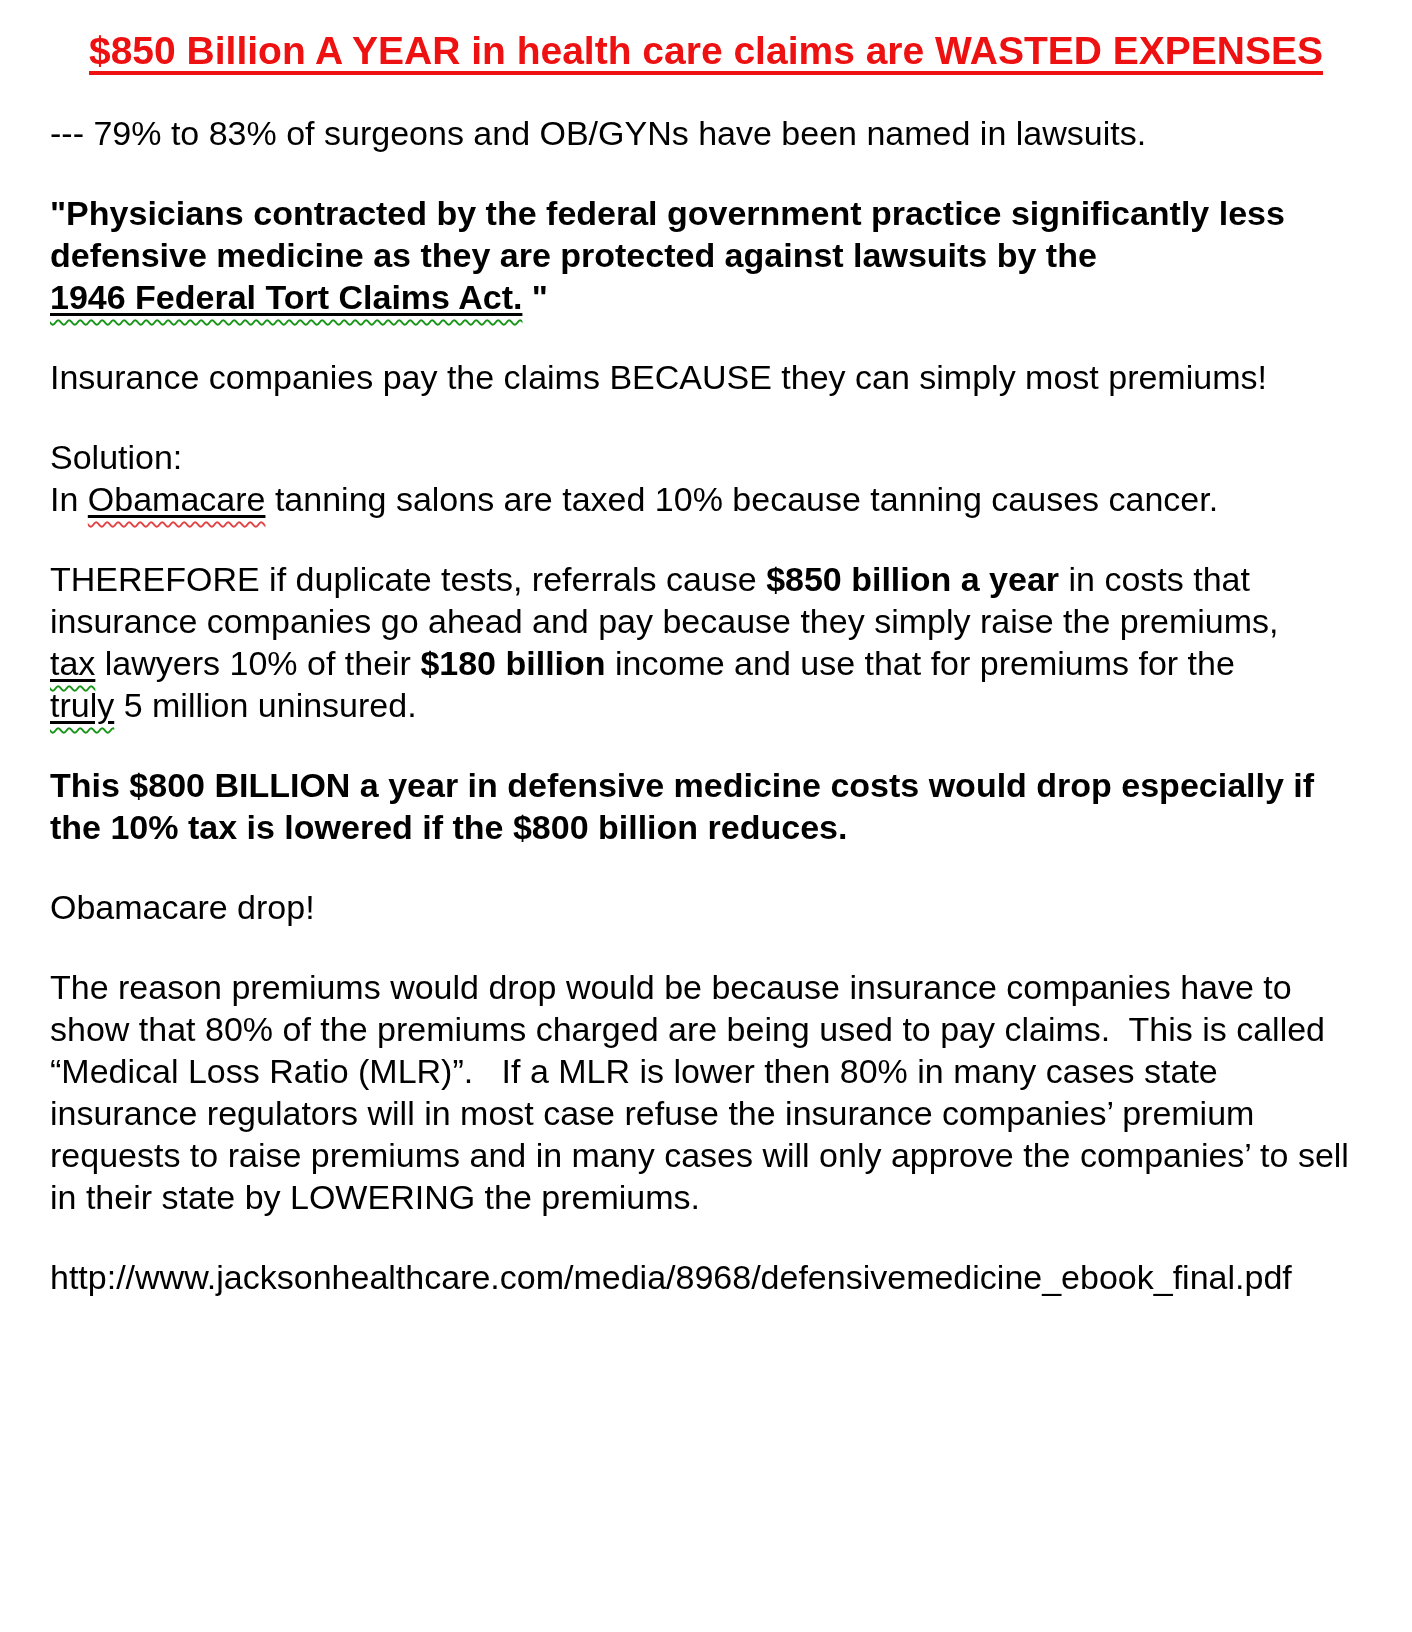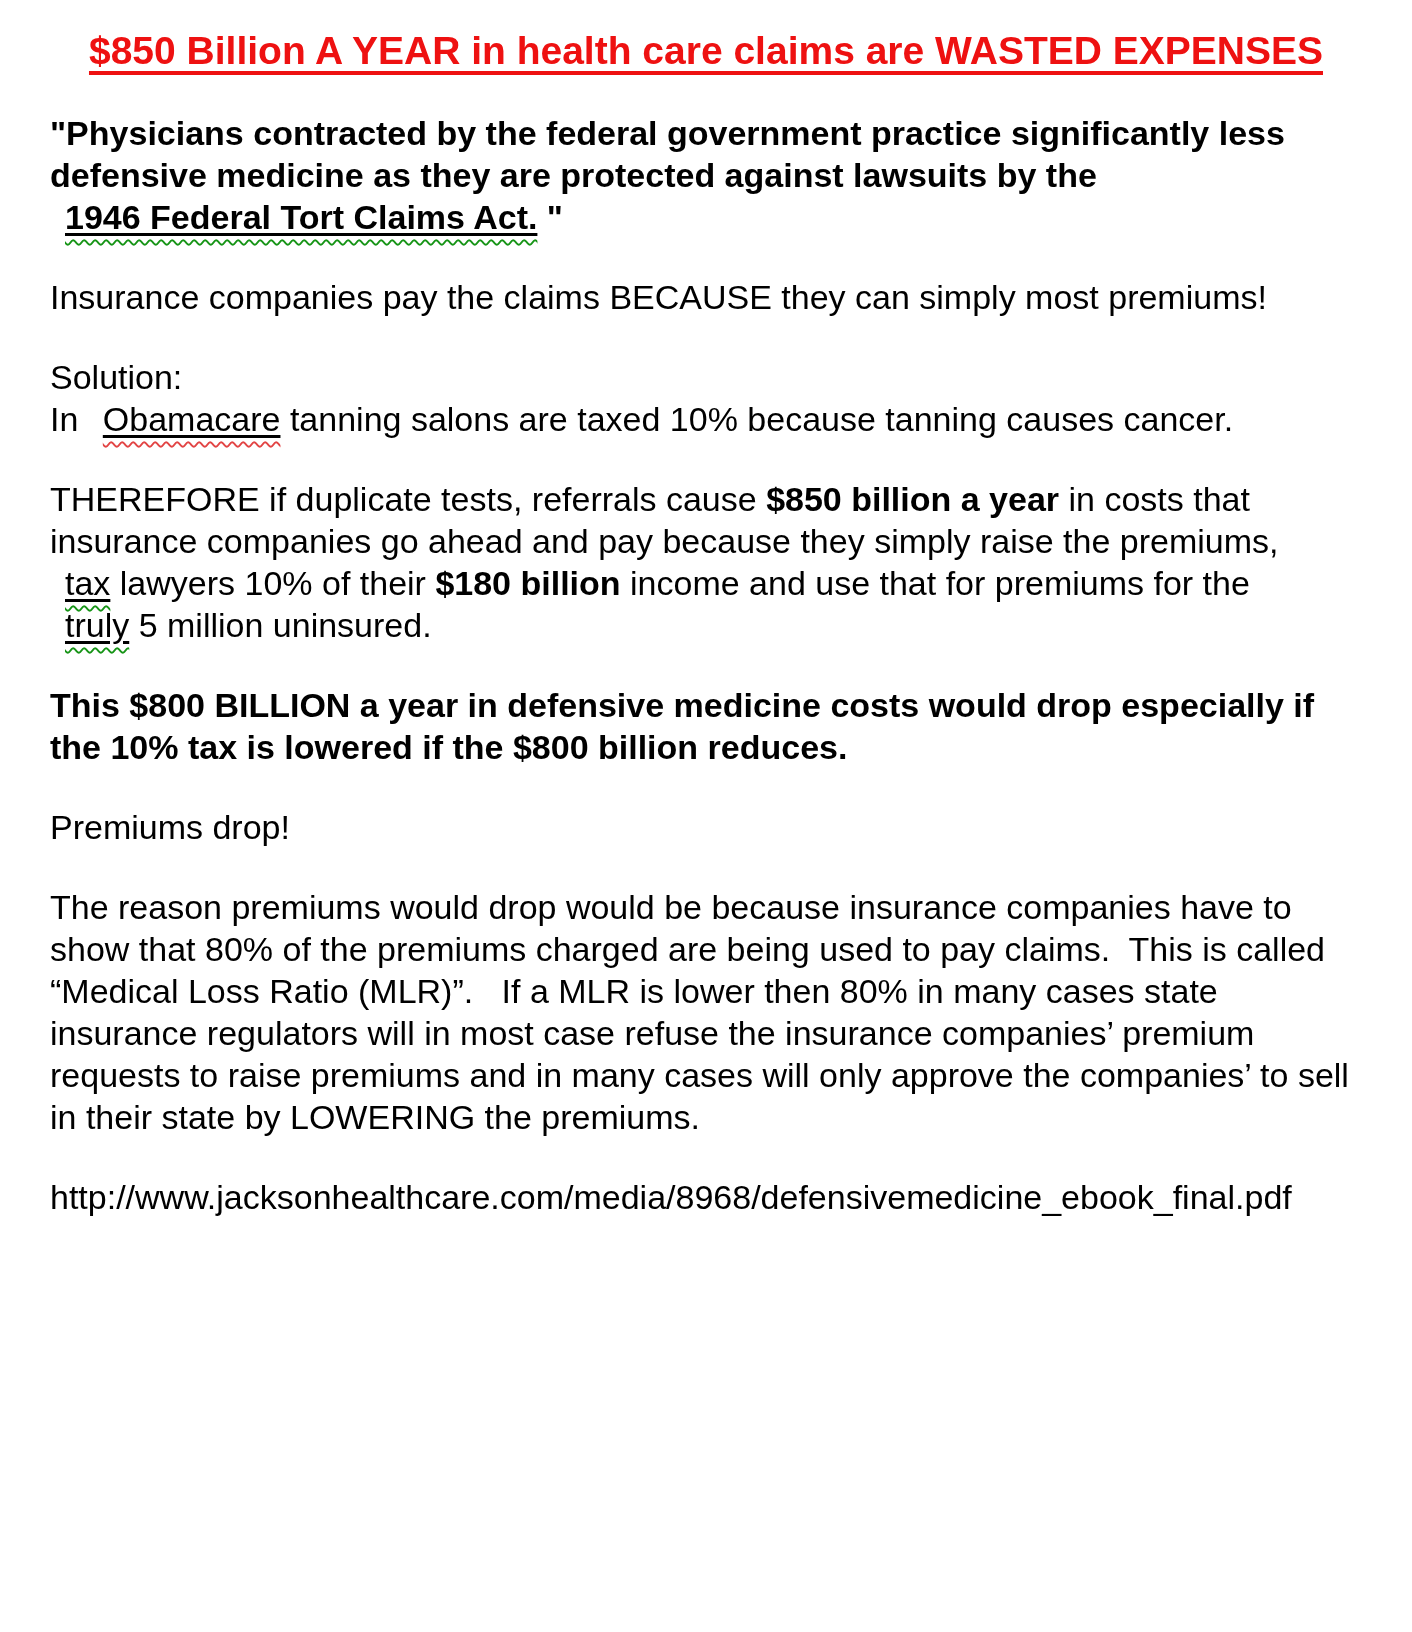--- a/index.html
+++ b/index.html
@@ -44,44 +44,44 @@
     text-decoration: underline;
     text-decoration-thickness: 3px;
     text-underline-offset: 4px;
     text-decoration-color: var(--text);
   }
   .sq {
     text-decoration-line: underline;
     text-decoration-style: wavy;
     text-decoration-thickness: 2px;
     text-underline-offset: 10px;
-    margin-left: 15px;
   }
   .sq-green { text-decoration-color: var(--sq-green); }
   .sq-red   { text-decoration-color: var(--sq-red); }
 </style>
 </head>
 <body>
 
 <div class="page">
   <h1 class="doc-title">$850 Billion A YEAR in health care claims are WASTED EXPENSES</h1>
   <div>
+      <p class="para"><span>--- 79% to 83% of surgeons and OB/GYNs have been named in lawsuits.</span></p>
       <p class="para bold"><span>"Physicians contracted by the federal government practice significantly less
 defensive medicine as they are protected against lawsuits by the
 </span><span class="u"><span class="sq sq-green">1946 Federal Tort Claims Act.</span></span><span> "</span></p>
       <p class="para"><span>Insurance companies pay the claims BECAUSE they can simply most premiums!</span></p>
       <p class="para"><span>Solution:
 In </span><span class="u"><span class="sq sq-red">Obamacare</span></span><span> tanning salons are taxed 10% because tanning causes cancer.</span></p>
       <p class="para"><span>THEREFORE if duplicate tests, referrals cause </span><span class="b">$850 billion a year</span><span> in costs that
 insurance companies go ahead and pay because they simply raise the premiums,
 </span><span class="u"><span class="sq sq-green">tax</span></span><span> lawyers 10% of their </span><span class="b">$180 billion</span><span> income and use that for premiums for the
 </span><span class="u"><span class="sq sq-green">truly</span></span><span> 5 million uninsured.</span></p>
       <p class="para bold"><span>This $800 BILLION a year in defensive medicine costs would drop especially if
 the 10% tax is lowered if the $800 billion reduces.</span></p>
-      <p class="para"><span>Premiums drop!</span></p>
+      <p class="para"><span>Obamacare drop!</span></p>
       <p class="para"><span>The reason premiums would drop would be because insurance companies have to
 show that 80% of the premiums charged are being used to pay claims.  This is called
 “Medical Loss Ratio (MLR)”.   If a MLR is lower then 80% in many cases state
 insurance regulators will in most case refuse the insurance companies’ premium
 requests to raise premiums and in many cases will only approve the companies’ to sell
 in their state by LOWERING the premiums.</span></p>
       <p class="para"><span>http://www.jacksonhealthcare.com/media/8968/defensivemedicine_ebook_final.pdf</span></p>
     </div>
 </div>
 

